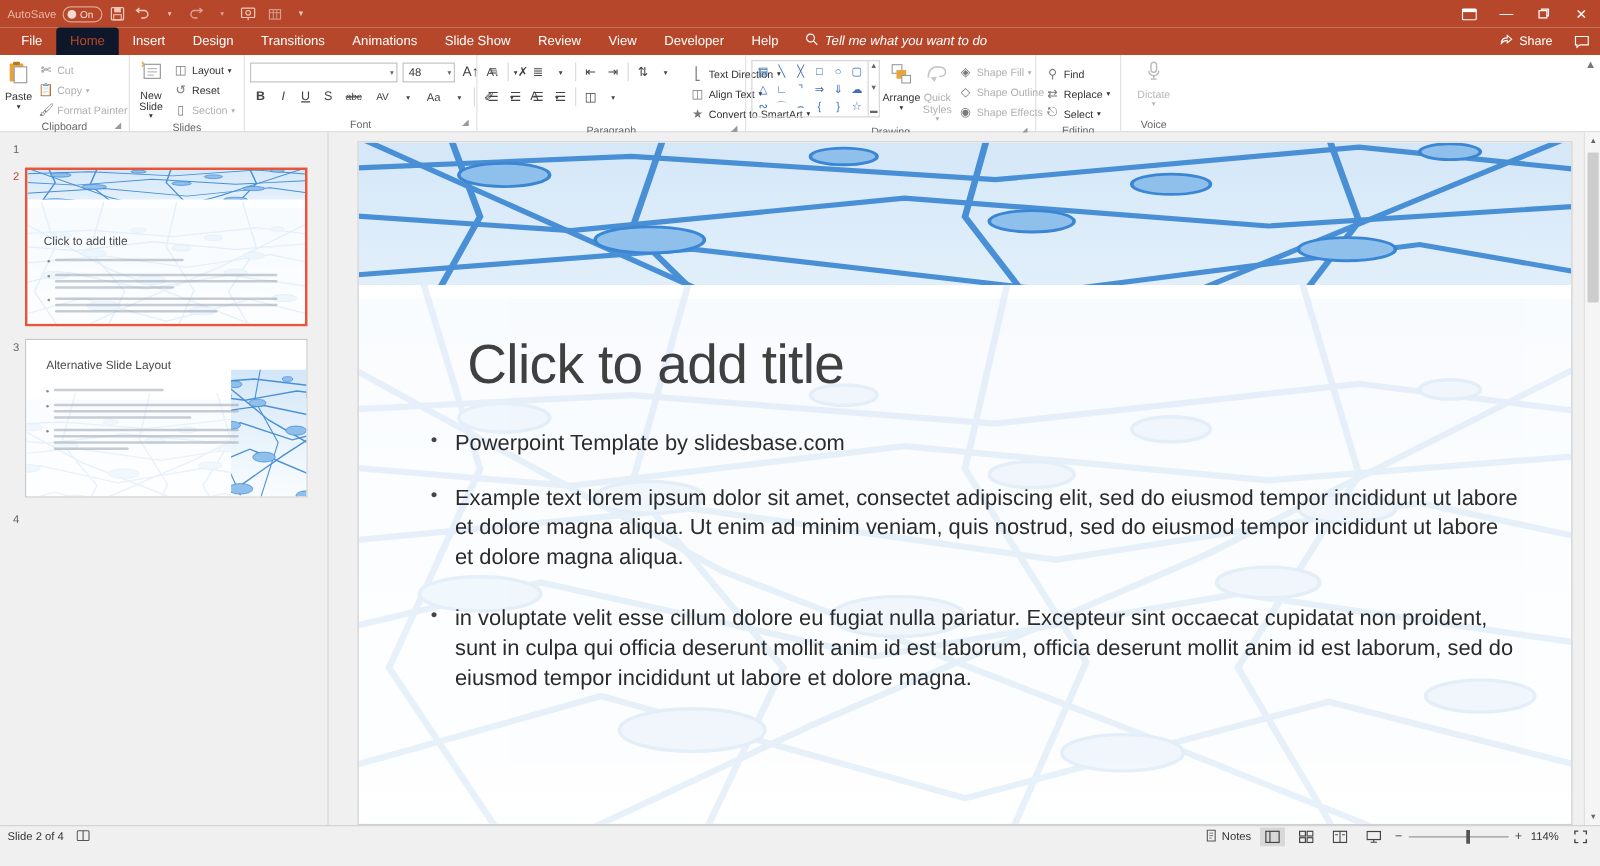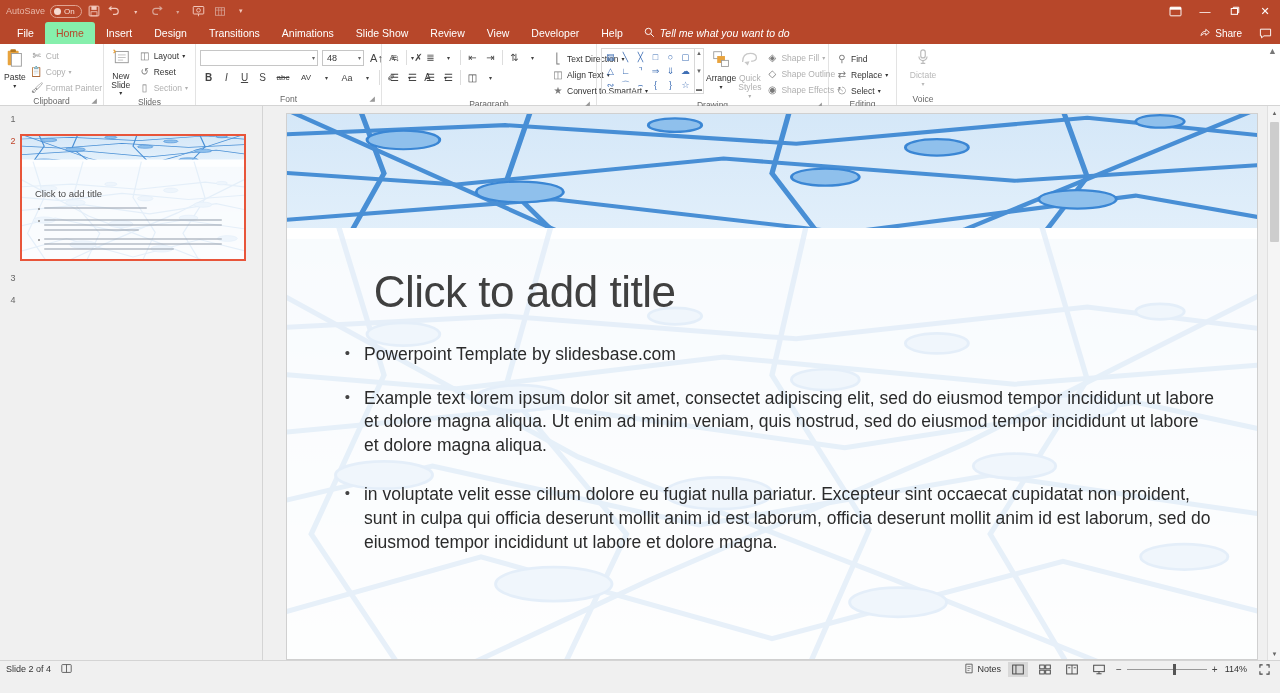--- a/index.html
+++ b/index.html
@@ -41,21 +41,21 @@
 
   
   .tabstrip {
     height: 22px; background: #b7472a; display: flex;
     align-items: flex-end; position: relative; padding-left: 6px;
   }
   .tab {
     height: 22px; padding: 0 11px; display: flex; align-items: center;
     font-size: 10.5px; color: #fff; white-space: nowrap;
   }
-  .tab.active { background: #86efac; color: #b7472a; border-radius: 3px 3px 0 0; }
+  .tab.active { background: #0f172a; color: #b7472a; border-radius: 3px 3px 0 0; }
   .tellme {
     display: flex; align-items: center; gap: 5px; font-size: 10.5px;
     color: #fff; padding: 0 10px; height: 22px; font-style: italic;
   }
 
   
   .ribbon {
     height: 62px; background: #fff; display: flex;
     border-bottom: 1px solid #d4d4d4; position: relative;
   }
@@ -675,20 +675,43 @@
         <div class="t-line" style="left:22px;top:93px;width:95px;"></div>
         <div class="t-dot" style="left:16px;top:103px;"></div>
         <div class="t-line" style="left:22px;top:102px;width:178px;"></div>
         <div class="t-line" style="left:22px;top:107px;width:178px;"></div>
         <div class="t-line" style="left:22px;top:112px;width:130px;"></div>
       </div>
     </div>
 
     <div class="thumb-row">
       <div class="thumb-num">3</div>
+      <div class="thumb">
+        <svg width="226" height="127" viewBox="0 0 400 240" preserveAspectRatio="none" style="position:absolute;inset:0;">
+          <rect width="400" height="240" fill="#ffffff"></rect>
+          <g opacity="0.12" transform="translate(-40,90)">
+              <use href="#netScene"></use>
+            </g>
+          <svg x="290" y="45" width="120" height="200" viewBox="40 20 180 200" preserveAspectRatio="none">
+              <use href="#netScene"></use>
+            </svg>
+        </svg>
+        <div class="t-title" style="left:16px;top:15px;font-size:9.5px;color:#4a4a4a;">Alternative Slide Layout</div>
+        <div class="t-dot" style="left:16px;top:40px;"></div>
+        <div class="t-line" style="left:22px;top:39px;width:88px;"></div>
+        <div class="t-dot" style="left:16px;top:52px;"></div>
+        <div class="t-line" style="left:22px;top:51px;width:148px;"></div>
+        <div class="t-line" style="left:22px;top:56px;width:148px;"></div>
+        <div class="t-line" style="left:22px;top:61px;width:110px;"></div>
+        <div class="t-dot" style="left:16px;top:72px;"></div>
+        <div class="t-line" style="left:22px;top:71px;width:148px;"></div>
+        <div class="t-line" style="left:22px;top:76px;width:148px;"></div>
+        <div class="t-line" style="left:22px;top:81px;width:148px;"></div>
+        <div class="t-line" style="left:22px;top:86px;width:60px;"></div>
+      </div>
     </div>
 
     <div class="thumb-row">
       <div class="thumb-num">4</div>
     </div>
   </div>
 
   <div class="canvaspane">
     <div class="slide">
 

